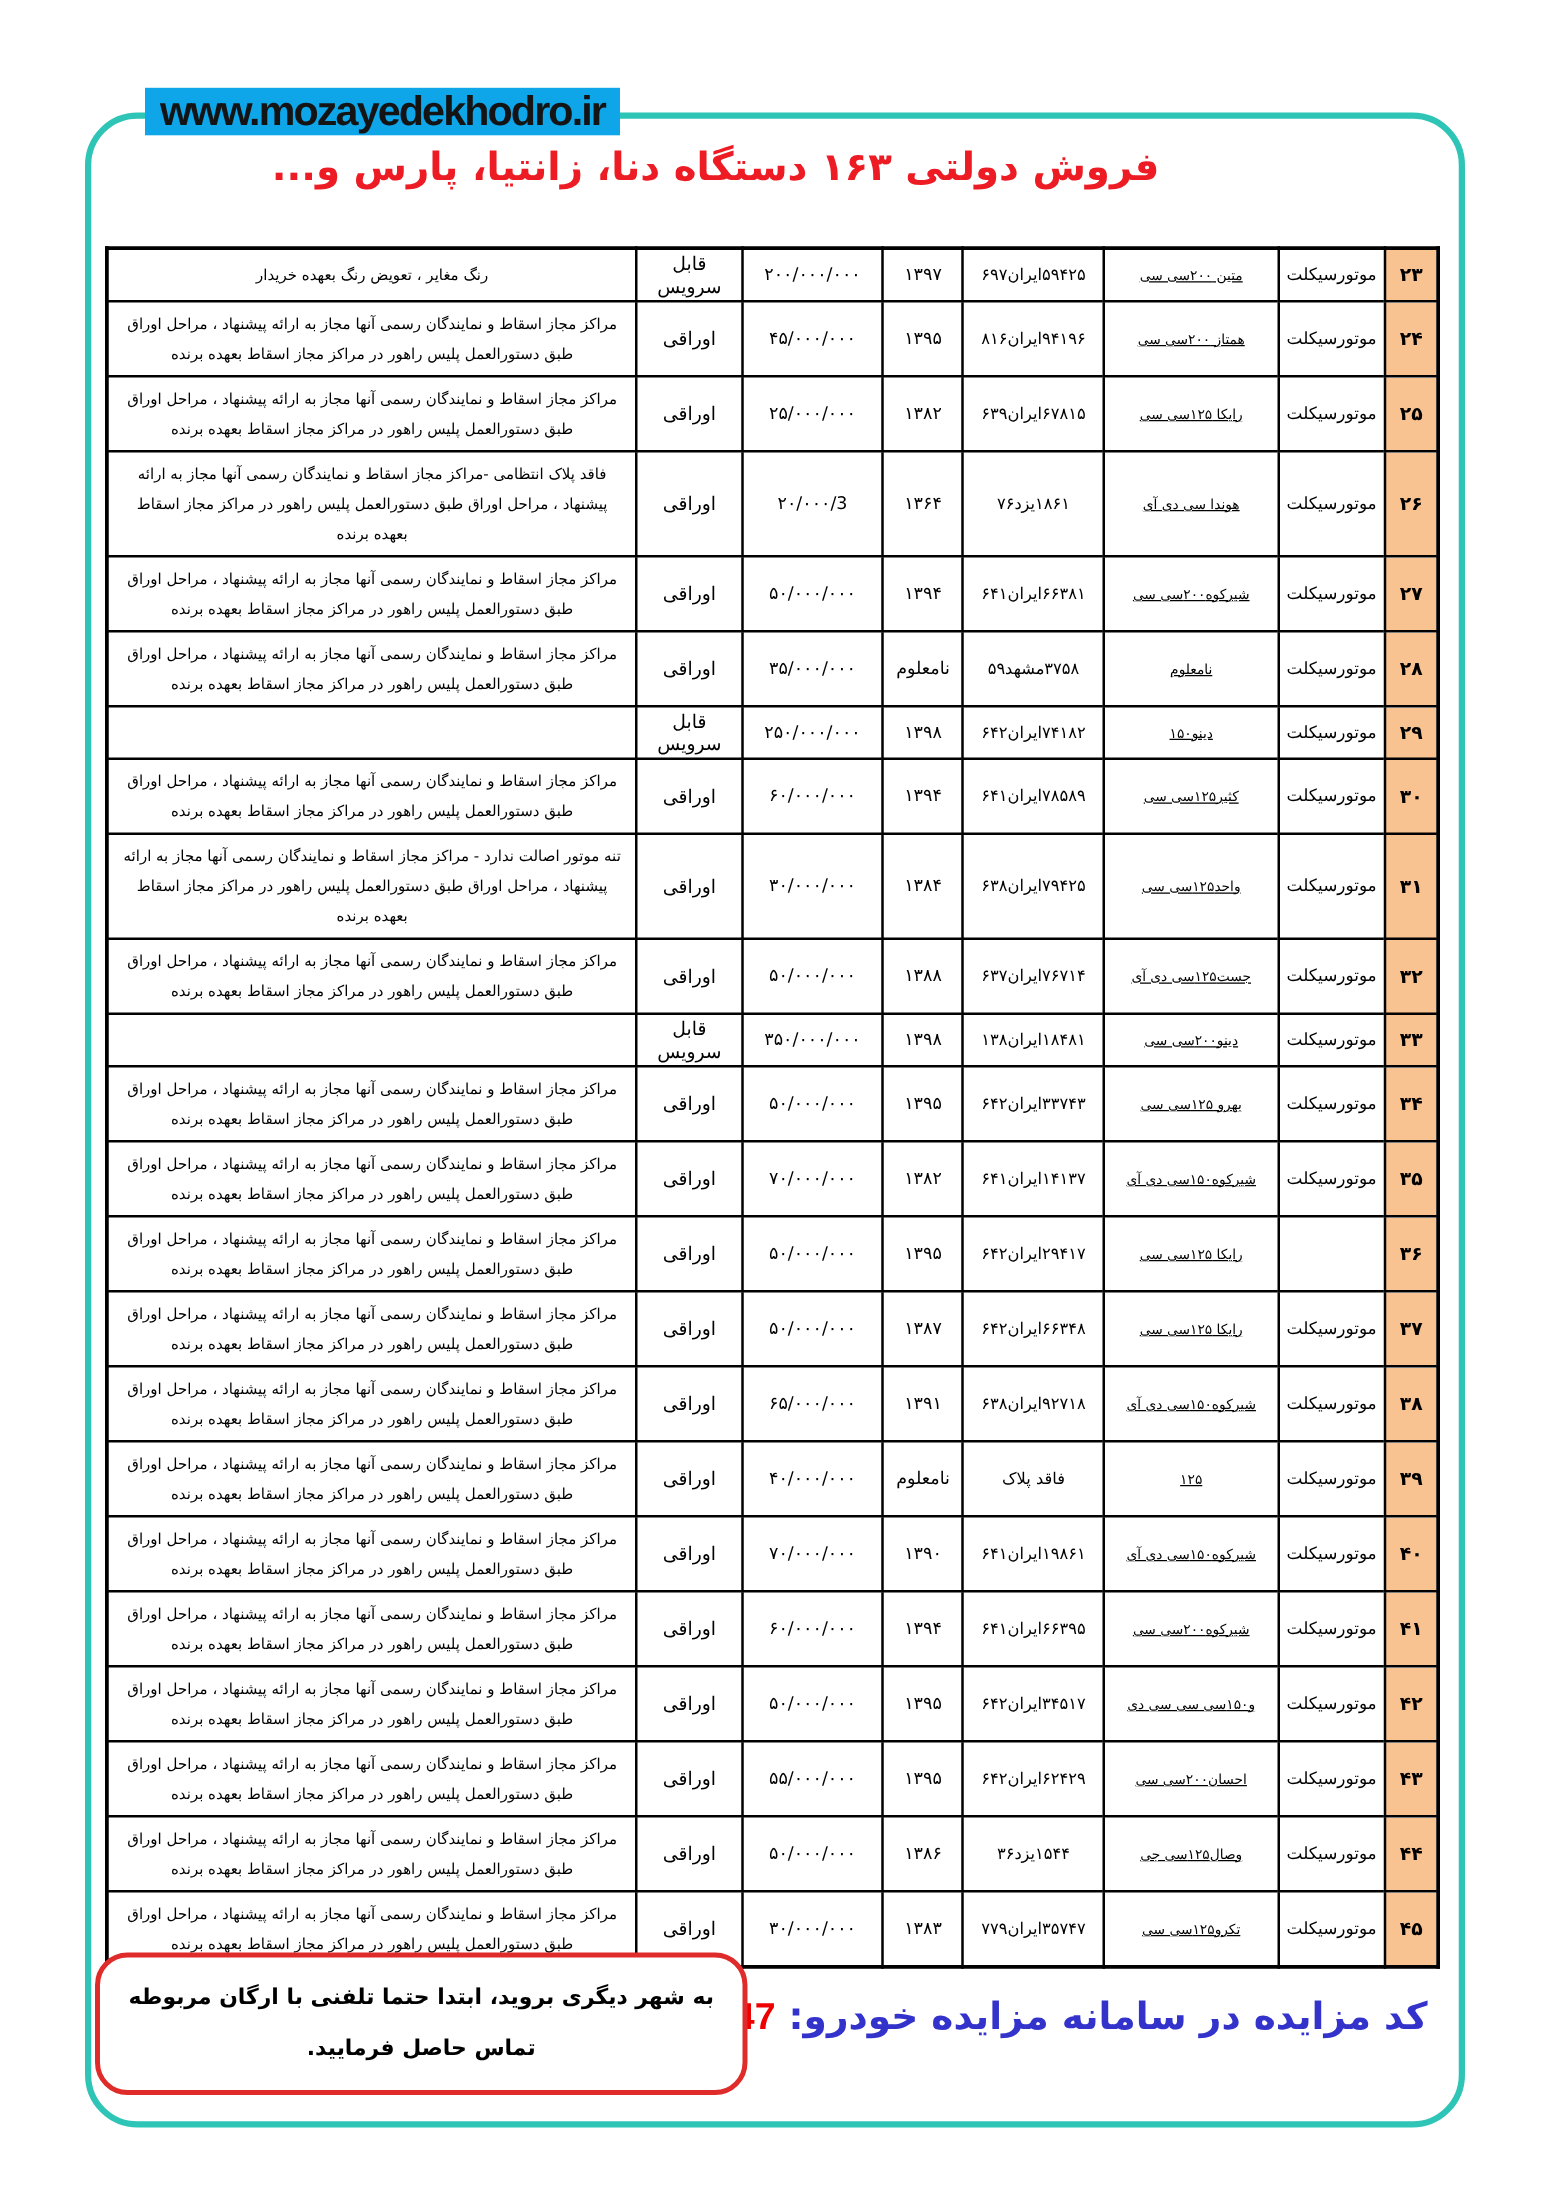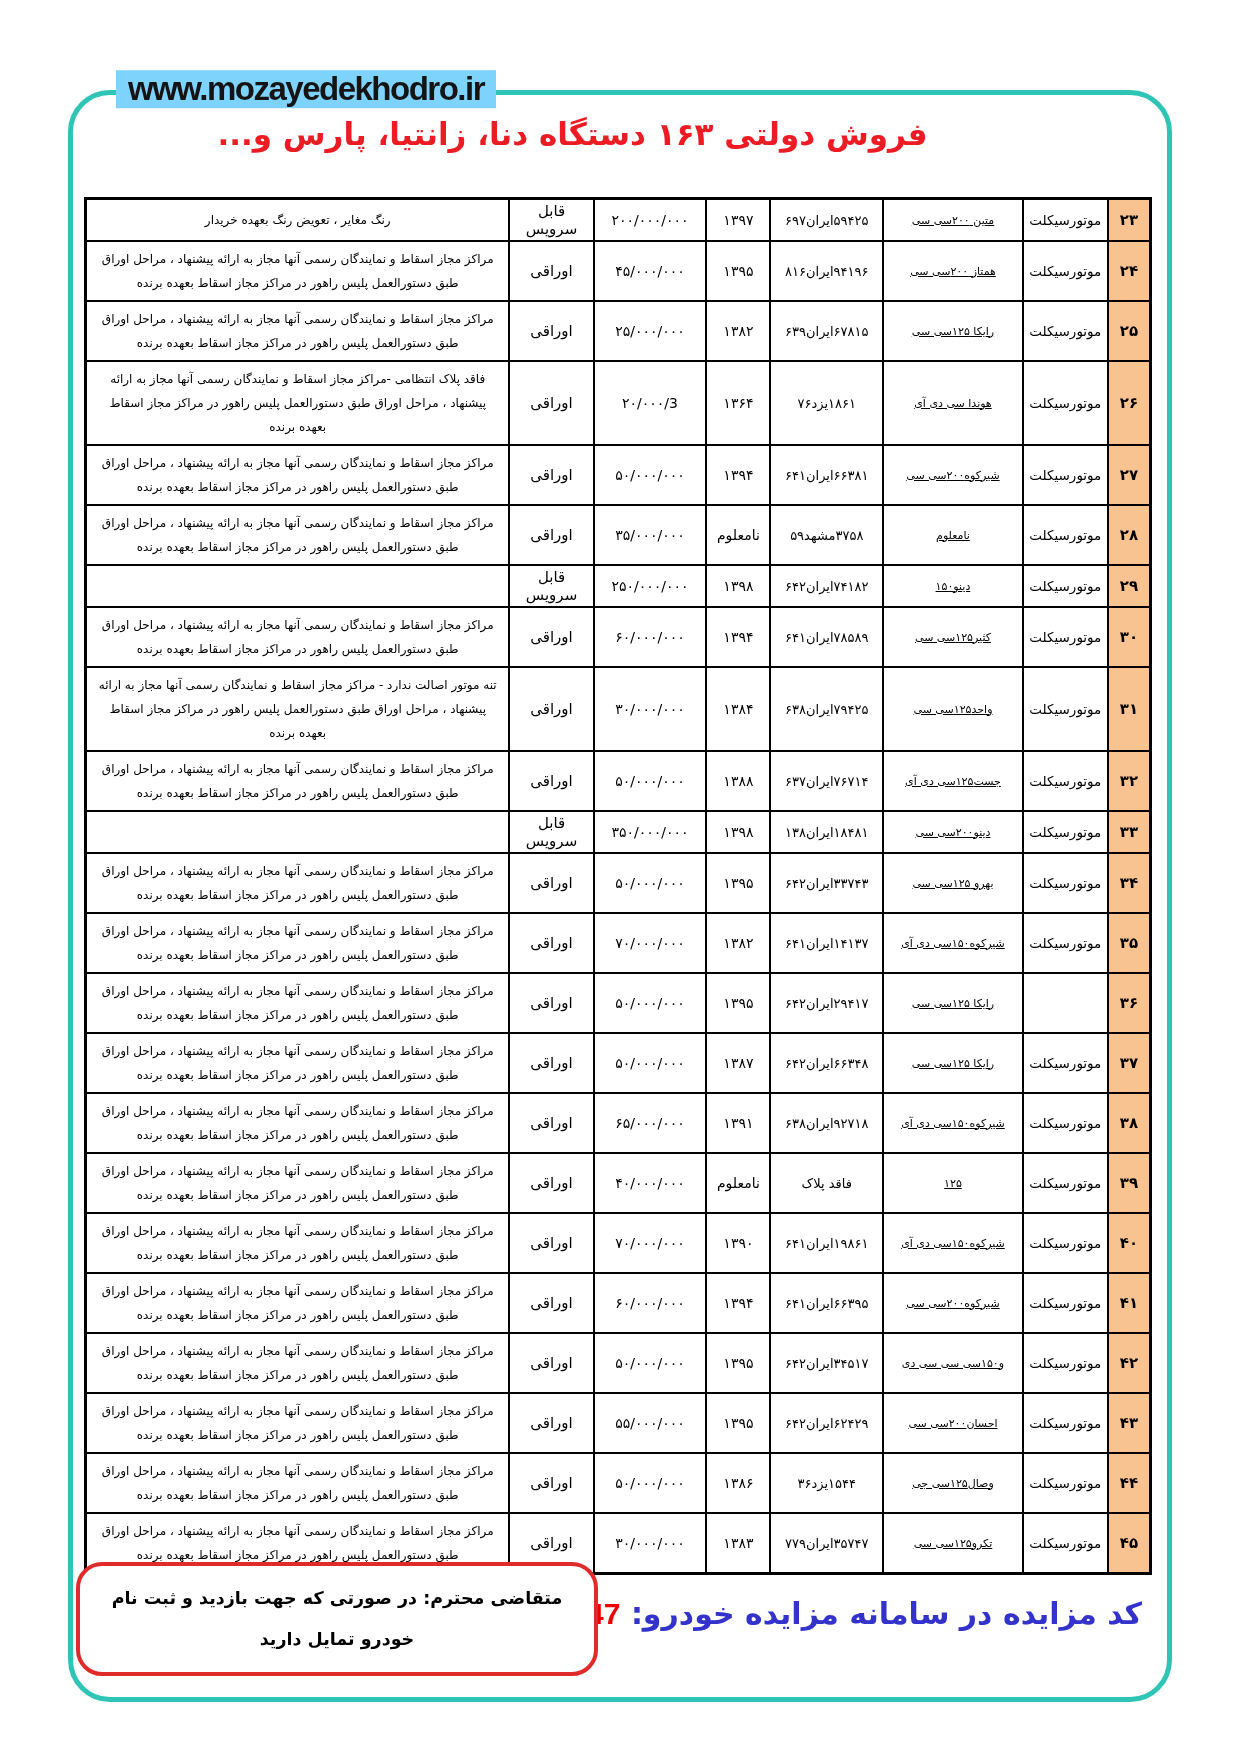--- a/index.html
+++ b/index.html
@@ -7,21 +7,21 @@
   body {
     width:1240px; height:1754px; position:relative; overflow:hidden;
     font-family:"DejaVu Sans", sans-serif; color:#000;
   }
   .frame {
     position:absolute; left:68px; top:90px; width:1104px; height:1612px;
     border:5px solid #2EC4B6; border-radius:42px; background:transparent;
   }
   .site-url {
     position:absolute; left:116px; top:90px; transform:translateY(-52%);
-    background:#7dd3fc; padding:0 12px;
+    background:#0ea5e9; padding:0 12px;
     font-family:"Liberation Sans","DejaVu Sans",sans-serif;
     font-weight:bold; font-size:33px; letter-spacing:-1.5px; color:#141414;
     white-space:nowrap;
   }
   .title {
     position:absolute; top:116px; left:0; width:1145px; text-align:center;
     direction:rtl; color:#ED1C24; font-size:31px; font-weight:bold;
   }
   .table-wrap { position:absolute; top:197px; left:84px; width:1068px; direction:rtl; }
   table { width:100%; border-collapse:collapse; border:3px solid #000; table-layout:fixed; }
@@ -304,14 +304,14 @@
           <td class="c-status">اوراقی</td>
           <td class="c-desc">مراکز مجاز اسقاط و نمایندگان رسمی آنها مجاز به ارائه پیشنهاد ، مراحل اوراق طبق دستورالعمل پلیس راهور در مراکز مجاز اسقاط بعهده برنده</td>
         </tr>
       </tbody>
   </table>
 </div>
 
 <div class="code-line"><span>کد مزایده در سامانه مزایده خودرو:</span> <span class="code">5404080047</span></div>
 
 <div class="notice-box">
-  <div>متقاضی محترم: در صورتی که جهت بازدید و ثبت نام خودرو تمایل دارید</div>
+  <div>به شهر دیگری بروید، ابتدا حتما تلفنی با ارگان مربوطه تماس حاصل فرمایید.</div>
 </div>
 
 </body></html>

